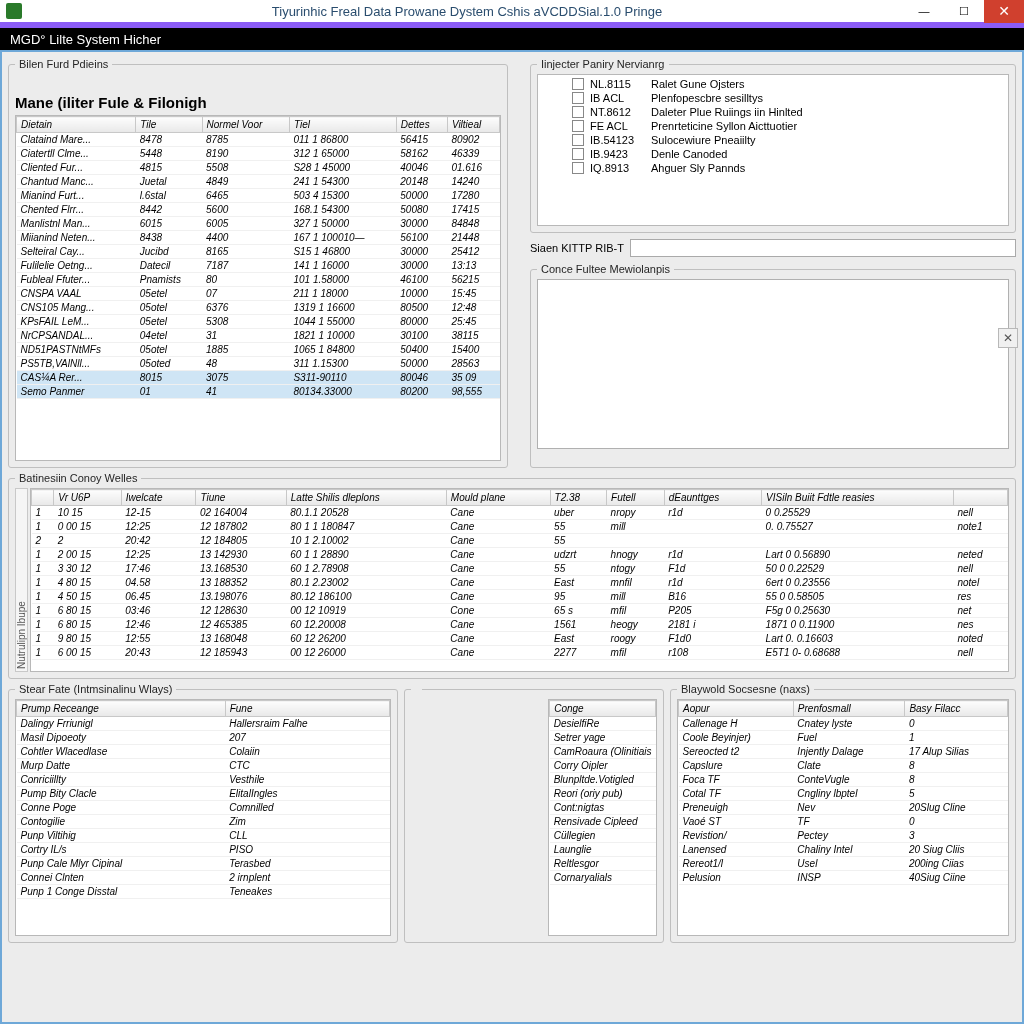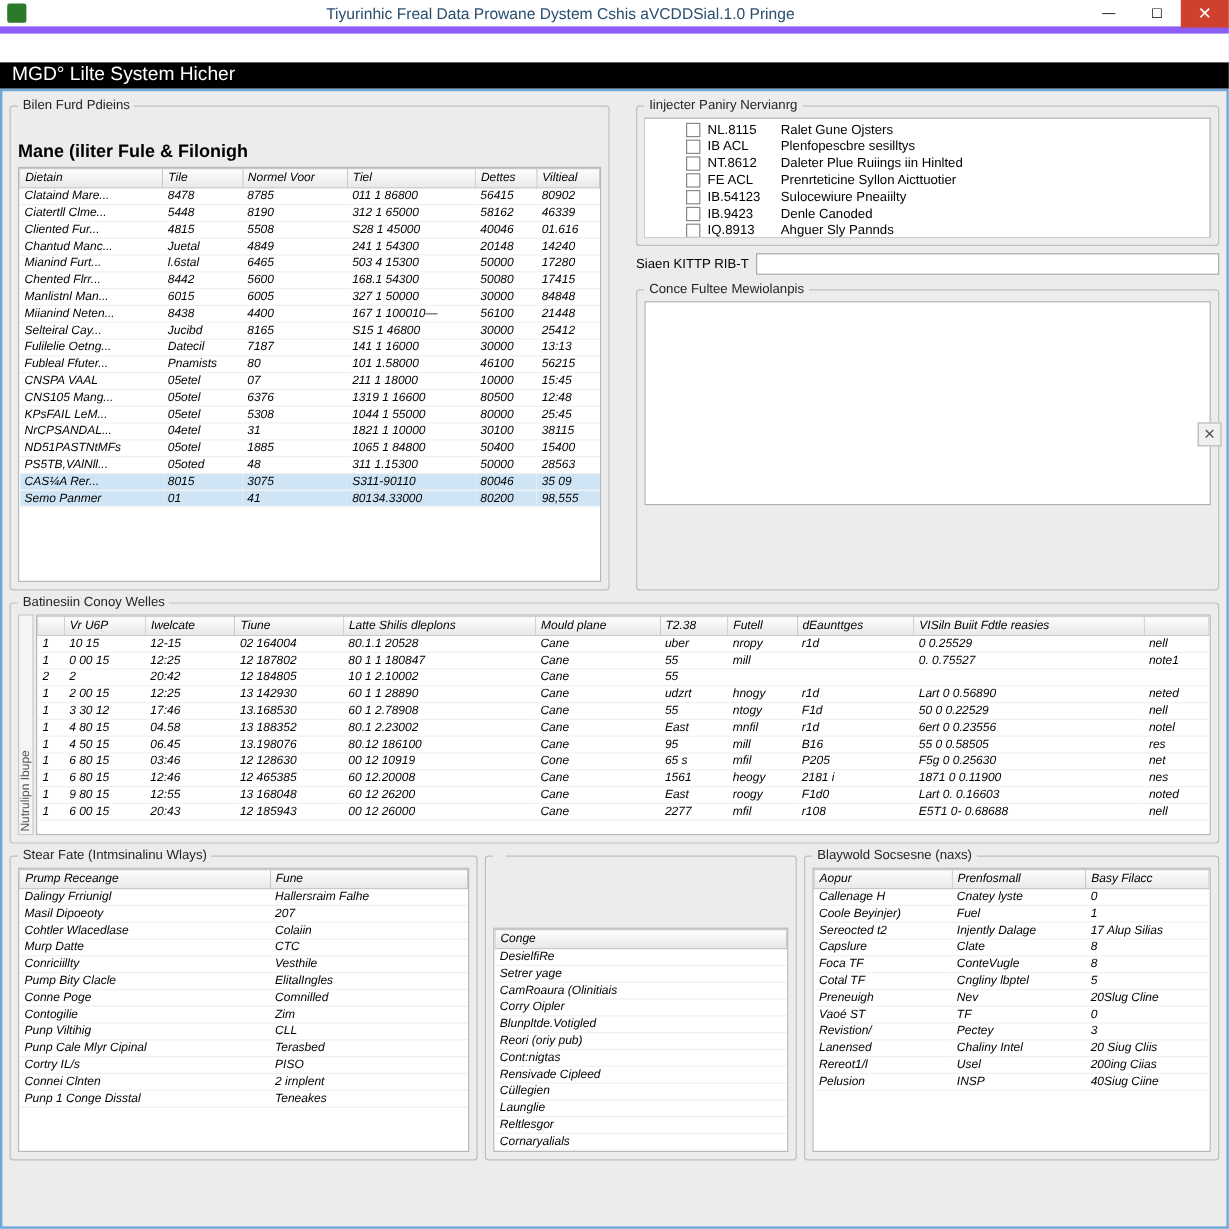--- a/index.html
+++ b/index.html
@@ -35,22 +35,21 @@
     font-family: "Segoe UI Symbol", sans-serif; font-size: 11px;
   }
   .winbtn.min::before { content: "—"; }
   .winbtn.max::before { content: "☐"; }
   .winbtn.close { background:#d0402e; color:#fff; font-size:14px; }
   .winbtn.close::before { content: "✕"; }
 
   .subheader {
     background: #000; color: #fff; height: 22px;
     display:flex; align-items:center; padding-left:10px;
-    font-size: 16px;
-    margin-top: 24px;
+    font-size: 13px;
   }
 
   .client {
     flex: 1; background: #ececec;
     padding: 6px; display:flex; flex-direction:column; gap:4px;
     border: 2px solid #6ea8d8;
   }
 
   fieldset {
     border: 1px solid #bfbfbf;
@@ -77,42 +76,42 @@
   table { border-collapse: collapse; width:100%; font-size:10px;font-style:italic;}
   thead th {
     background: linear-gradient(#fdfdfd,#e8e8e8);
     border:1px solid #c8c8c8; padding:2px 4px; text-align:left;
     font-weight:400; position:sticky; top:0;
   }
   tbody td { border-bottom:1px solid #f0f0f0; padding:1px 4px; white-space:nowrap; overflow:hidden; text-overflow:ellipsis;}
   tbody tr.sep td { border-top:1px solid #c8c8c8;}
   tbody tr.sel td { background:#cfe5f5;}
 
-  .checklist { background:#fff; border:1px solid #b8b8b8; height:100px; overflow-y:scroll; padding:2px 4px;}
+  .checklist { background:#fff; border:1px solid #b8b8b8; height:152px; overflow-y:scroll; padding:2px 4px;}
   .checklist-row { display:flex; gap:6px; align-items:center; padding:1px 0; margin-left:30px;}
   .chk { width:12px;height:12px;border:1px solid #888;background:#fff; display:inline-block; }
   .chk-code { width:55px; display:inline-block; }
 
   .siaen { display:flex; align-items:center; gap:6px; padding:2px 0;}
   .siaen input { flex:1; height:18px; border:1px solid #aaa; background:#fff; padding:0 4px;}
 
   .conce { flex:1; }
   .conce-area { background:#fff; border:1px solid #b0b0b0; width:100%; height:170px;}
 
   .row2 { height: 207px; }
   .row2 fieldset { height:100%; display:flex;}
   .row2 .vlabel {
     writing-mode: vertical-rl; transform: rotate(180deg);
     font-size:10px; color:#555; padding:2px 0; margin-right:2px;
     border:1px solid #c8c8c8; background:#f5f5f5;
   }
   .row2 .datagrid { flex:1; }
 
   .row3 { display:flex; gap:6px; height: 260px;}
-  .row3 fieldset { display:flex; flex-direction:row;}
+  .row3 fieldset { display:flex; flex-direction:column;}
   .row3 .datagrid { flex:1;}
   .row3-a { flex:0 0 390px;}
   .row3-b { flex:0 0 260px;align-items:flex-end;}
   .row3-c { flex:1;}
 
   .scroll-y { overflow-y:scroll;}
   ::-webkit-scrollbar { width:16px; height:16px;}
   ::-webkit-scrollbar-track { background:#efefef; border:1px solid #d8d8d8;}
   ::-webkit-scrollbar-thumb { background:#cfcfcf; border:1px solid #a8a8a8;}
   ::-webkit-scrollbar-button { background:#e8e8e8; border:1px solid #c0c0c0; height:16px;}
@@ -577,26 +576,26 @@
                 </tr>
                 <tr>
                   <td>Contogilie</td>
                   <td>Zim</td>
                 </tr>
                 <tr>
                   <td>Punp Viltihig</td>
                   <td>CLL</td>
                 </tr>
                 <tr>
+                  <td>Cortry IL/s</td>
+                  <td>PISO</td>
+                </tr>
+                <tr>
                   <td>Punp Cale Mlyr Cipinal</td>
                   <td>Terasbed</td>
-                </tr>
-                <tr>
-                  <td>Cortry IL/s</td>
-                  <td>PISO</td>
                 </tr>
                 <tr>
                   <td>Connei Clnten</td>
                   <td>2 irnplent</td>
                 </tr>
                 <tr>
                   <td>Punp 1 Conge Disstal</td>
                   <td>Teneakes</td>
                 </tr>
               </tbody>

